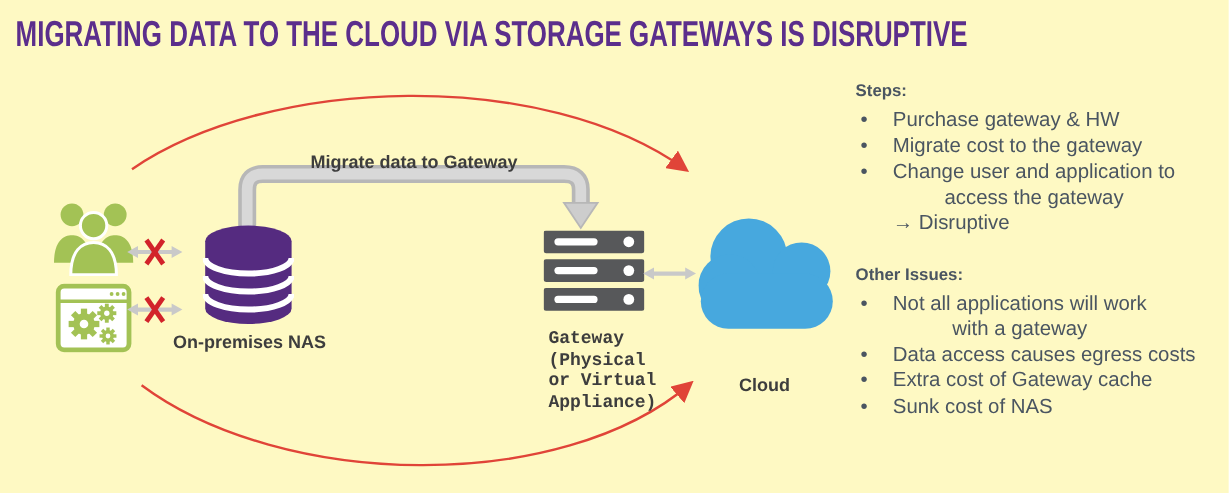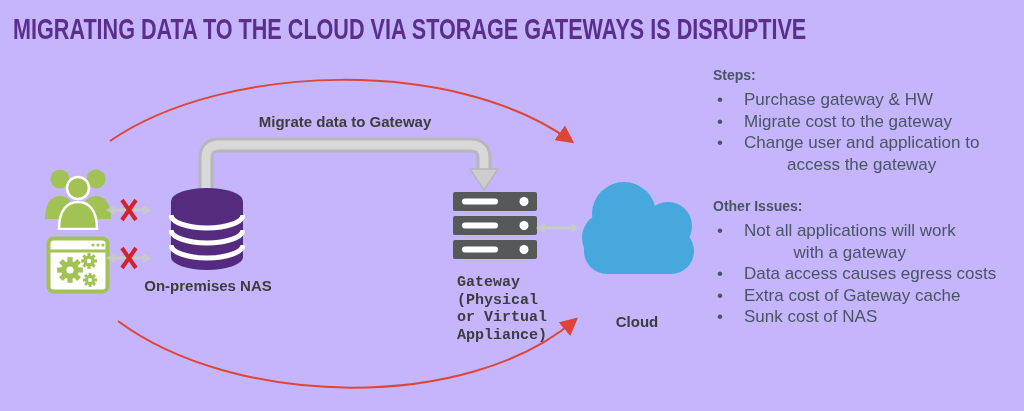--- a/index.html
+++ b/index.html
@@ -1,26 +1,26 @@
 <!DOCTYPE html>
 <html><head>
 <meta charset="utf-8">
 <style>
   html,body{margin:0;padding:0;background:#fff;}
-  .canvas{position:relative;width:1024px;height:411px;background:#c4b5fd;overflow:hidden;
+  .canvas{position:relative;width:1024px;height:411px;background:#fef9c3;overflow:hidden;
           font-family:"Liberation Sans",sans-serif;}
   .title{position:absolute;left:13px;top:12px;margin:0;font-size:30px;font-weight:700;
          color:#5B2E8C;white-space:nowrap;transform:scaleX(0.72);transform-origin:left top;}
   .icon{position:absolute;}
   .icon svg{display:block;width:100%;height:100%;}
   .bg-arrows{position:absolute;left:0;top:0;width:1024px;height:411px;pointer-events:none;}
   .label{position:absolute;font-weight:700;color:#3D3D3D;font-size:15px;line-height:17.5px;
          white-space:pre-line;}
   .nas-label{left:132px;top:277px;width:152px;text-align:center;}
-  .migrate-label{left:230px;top:113px;width:230px;text-align:center;}
+  .migrate-label{left:230px;top:127px;width:230px;text-align:center;}
   .gateway-label{left:457px;top:274px;font-family:Liberation Mono, monospace;}
   .cloud-label{left:592px;top:277px;width:90px;text-align:center;margin-top:36px;}
   .users{left:44px;top:166px;width:68px;height:64px;}
   .app{left:46px;top:236px;width:64px;height:58px;}
   .x1{left:105px;top:195px;width:48px;height:30px;}
   .x2{left:105px;top:243px;width:48px;height:30px;}
   .nas{left:169px;top:187px;width:76px;height:94px;}
   .gateway{left:453px;top:192px;width:84px;height:70px;}
   .gwarrow{left:535px;top:216px;width:46px;height:24px;}
   .cloud{left:582px;top:176px;width:114px;height:100px;}
@@ -176,20 +176,21 @@
       <span class="b">•</span>
       <span class="t">Migrate cost to the gateway</span>
     </div>
     <div class="row">
       <span class="b">•</span>
       <span class="t">Change user and application to
 access the gateway</span>
     </div>
     <div class="row">
       <span class="b"></span>
+      <span class="t">→ Disruptive</span>
     </div>
 
     <div class="heading mt">Other Issues:</div>
     <div class="row">
       <span class="b">•</span>
       <span class="t">Not all applications will work
 with a gateway</span>
     </div>
     <div class="row">
       <span class="b">•</span>

